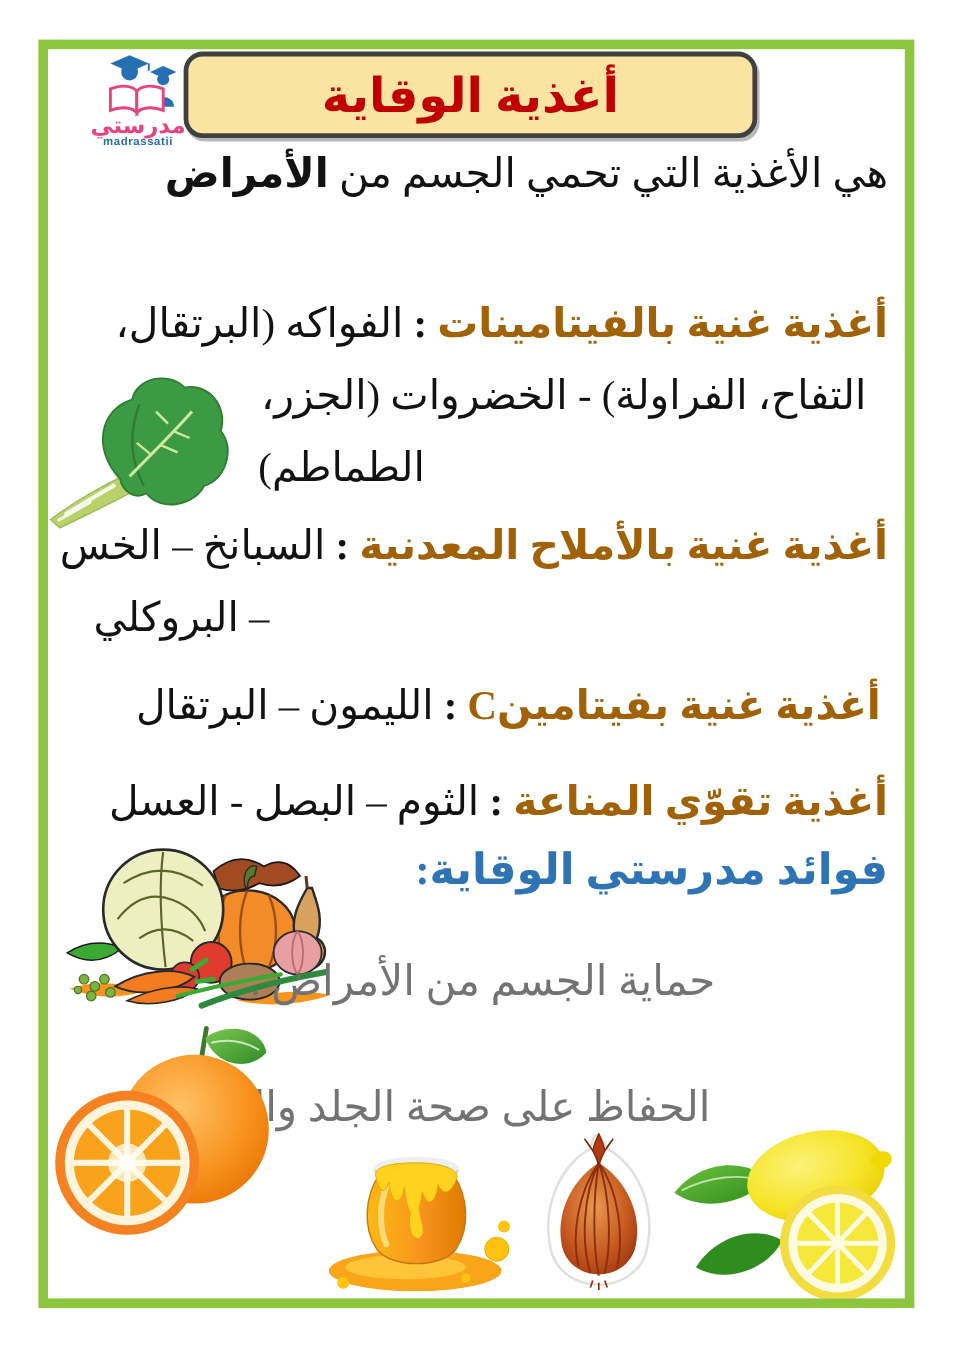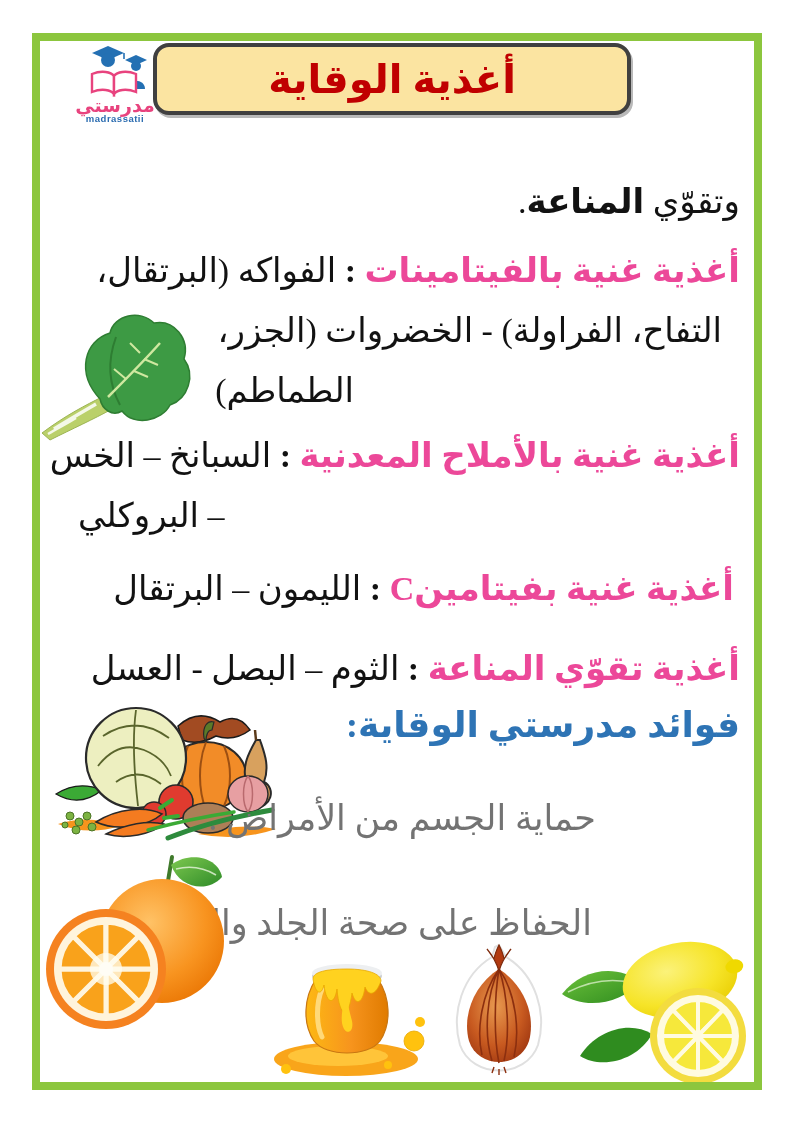--- a/index.html
+++ b/index.html
@@ -24,21 +24,21 @@
   .title-box{
     position:absolute;left:113px;top:2px;width:478px;height:72px;
     background:#FBE4A1;border:4px solid #404040;border-radius:16px;
     box-shadow:2px 3px 0 #b9b9b9;box-sizing:border-box;
     display:flex;align-items:center;justify-content:center;
   }
   .title-text{color:#C00000;font-weight:700;font-size:40px;direction:rtl;}
   
   .line{position:absolute;white-space:nowrap;direction:rtl;font-size:34px;color:#121212;line-height:1.25;}
   .bold{font-weight:700;}
-  .purple{color:#ec4899;font-weight:700;}
+  .purple{color:#a16207;font-weight:700;}
   .blue-head{color:#2E74B5;font-weight:700;font-size:36px;}
   .bullet{position:absolute;white-space:nowrap;direction:ltr;font-size:35px;color:#737373;}
   .img{position:absolute;}
   svg{display:block;}
 </style>
 </head>
 <body>
 
 <div id="page">
   <div class="frame"></div>
@@ -58,22 +58,22 @@
         <path d="M58,31 C48,27 39,29 36,33 L36,51 C39,47 48,45 58,49 Z" fill="#fff" stroke="#E8437E" stroke-width="2.4"></path>
       </svg>
       <div class="brand-ar">مدرستي</div>
       <div class="brand-en">madrassatii</div>
     </div>
 
     <div class="title-box">
       <span class="title-text">أغذية الوقاية</span>
     </div>
 
-    <div class="line" style="right:14px;top:140px">
-      <span>وتقوّي </span><span class="bold">المناعة</span><span>.</span>
+    <div class="line" style="right:14px;top:84px">
+      <span>هي الأغذية التي تحمي الجسم من </span><span class="bold">الأمراض</span>
     </div>
 
     <div class="line" style="right:14px;top:209px">
       <span class="purple">أغذية غنية بالفيتامينات</span><span class="bold"> : </span><span>الفواكه (البرتقال،</span>
     </div>
     <div class="line" style="right:32px;top:269px">التفاح، الفراولة) - الخضروات (الجزر،</div>
     <div class="line" style="right:400px;top:329px">الطماطم)</div>
 
     <div class="img" style="left:-2px;top:266px">
       <svg width="160" height="135" viewBox="0 0 160 135">

